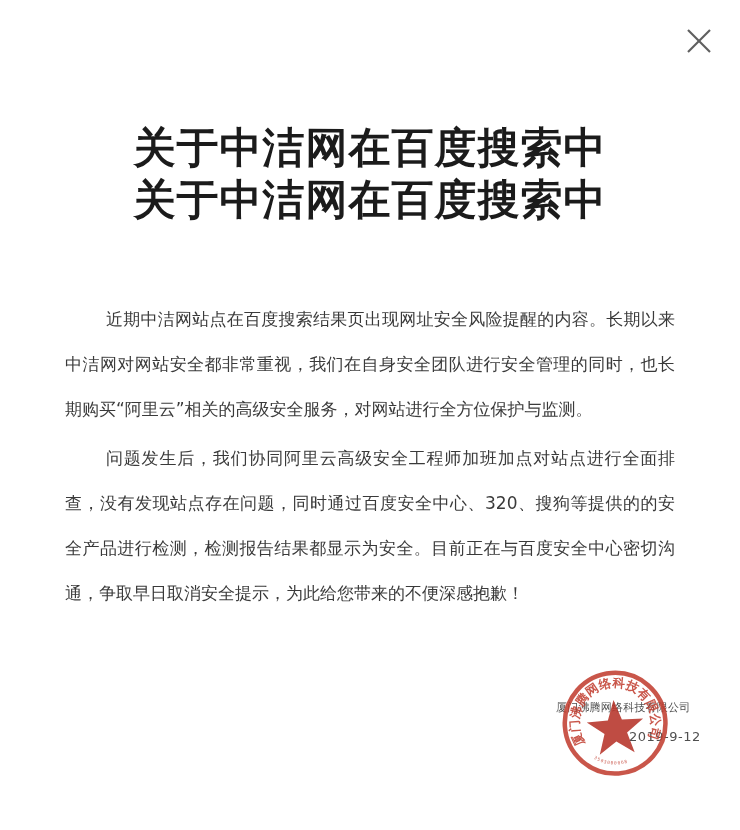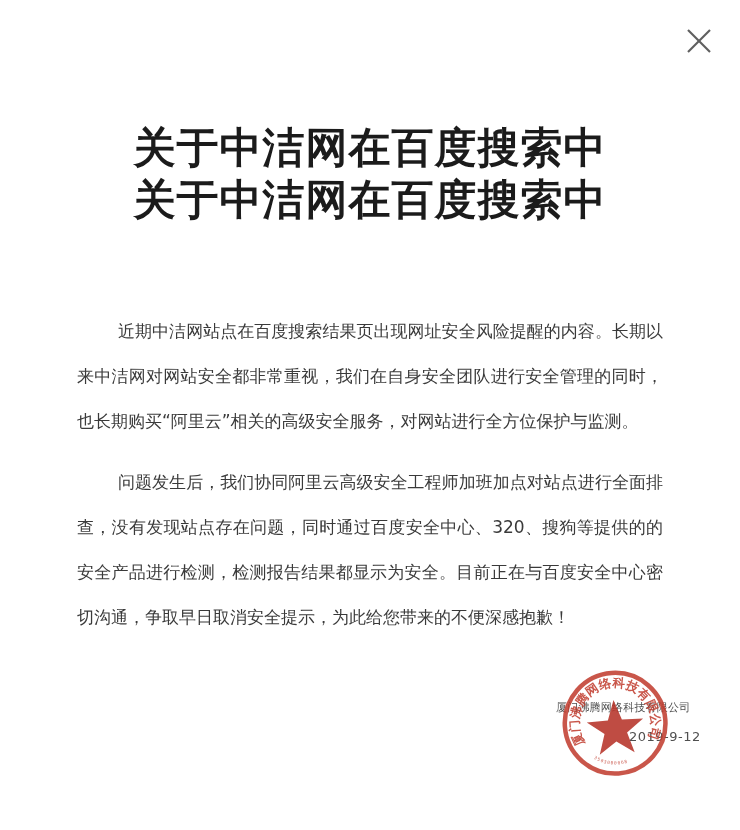--- a/index.html
+++ b/index.html
@@ -42,21 +42,21 @@
   .doc-body {
     position: absolute;
     top: 293px;
     left: 61px;
     width: 618px;
     font-size: 17px;
     line-height: 45px;
     color: #3a3a3a;
     text-align: justify;
   }
-  .doc-body p { margin: 16px; text-indent: 41px; }
+  .doc-body p { margin: 4px; text-indent: 41px; }
   .doc-body p + p { margin-top: 3px; }
 
   
   .sig-company {
     position: absolute;
     left: 556px;
     top: 700px;
     font-size: 11px;
     letter-spacing: 0.2px;
     white-space: nowrap;

